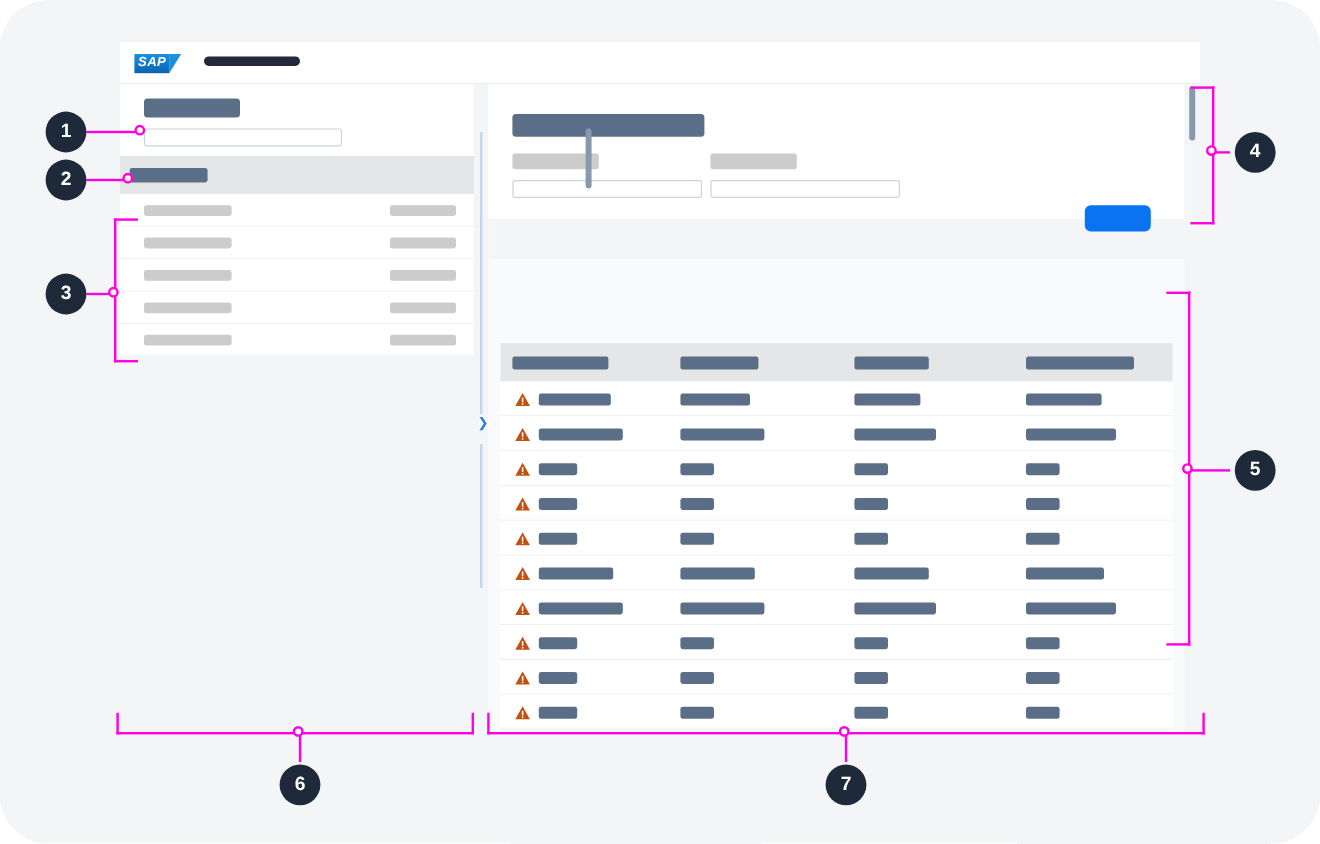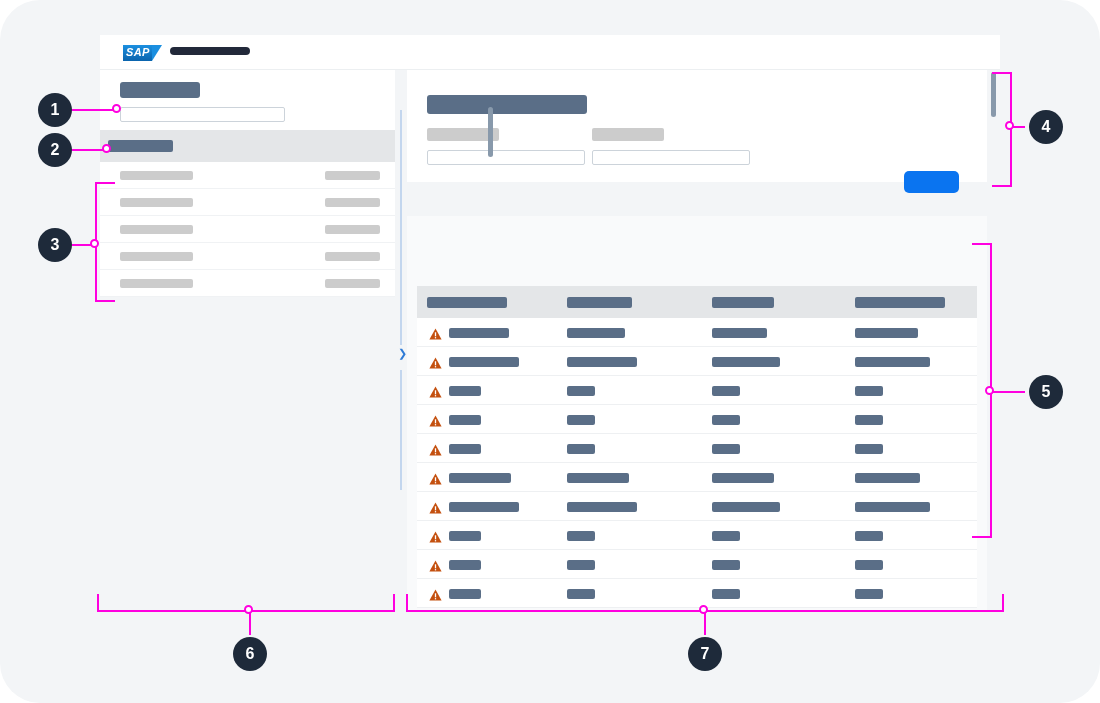--- a/index.html
+++ b/index.html
@@ -27,21 +27,21 @@
   }
 
   
   #shell-bar {
     position: absolute; left: 0; top: 0;
     width: 900px; height: 35px;
     background: #ffffff;
     border-bottom: 1px solid #eceff1;
   }
   .sap-logo {
-    position: absolute; left: 23px; top: 10px;
+    position: absolute; left: 12px; top: 10px;
     width: 38px; height: 16px;
   }
   .sap-logo .body {
     position: absolute; left: 0; top: 0;
     width: 29px; height: 16px;
     background: linear-gradient(180deg, #1b8fe0 0%, #0a64ad 100%);
   }
   .sap-logo .tail {
     position: absolute; left: 29px; top: 0;
     width: 0; height: 0;

